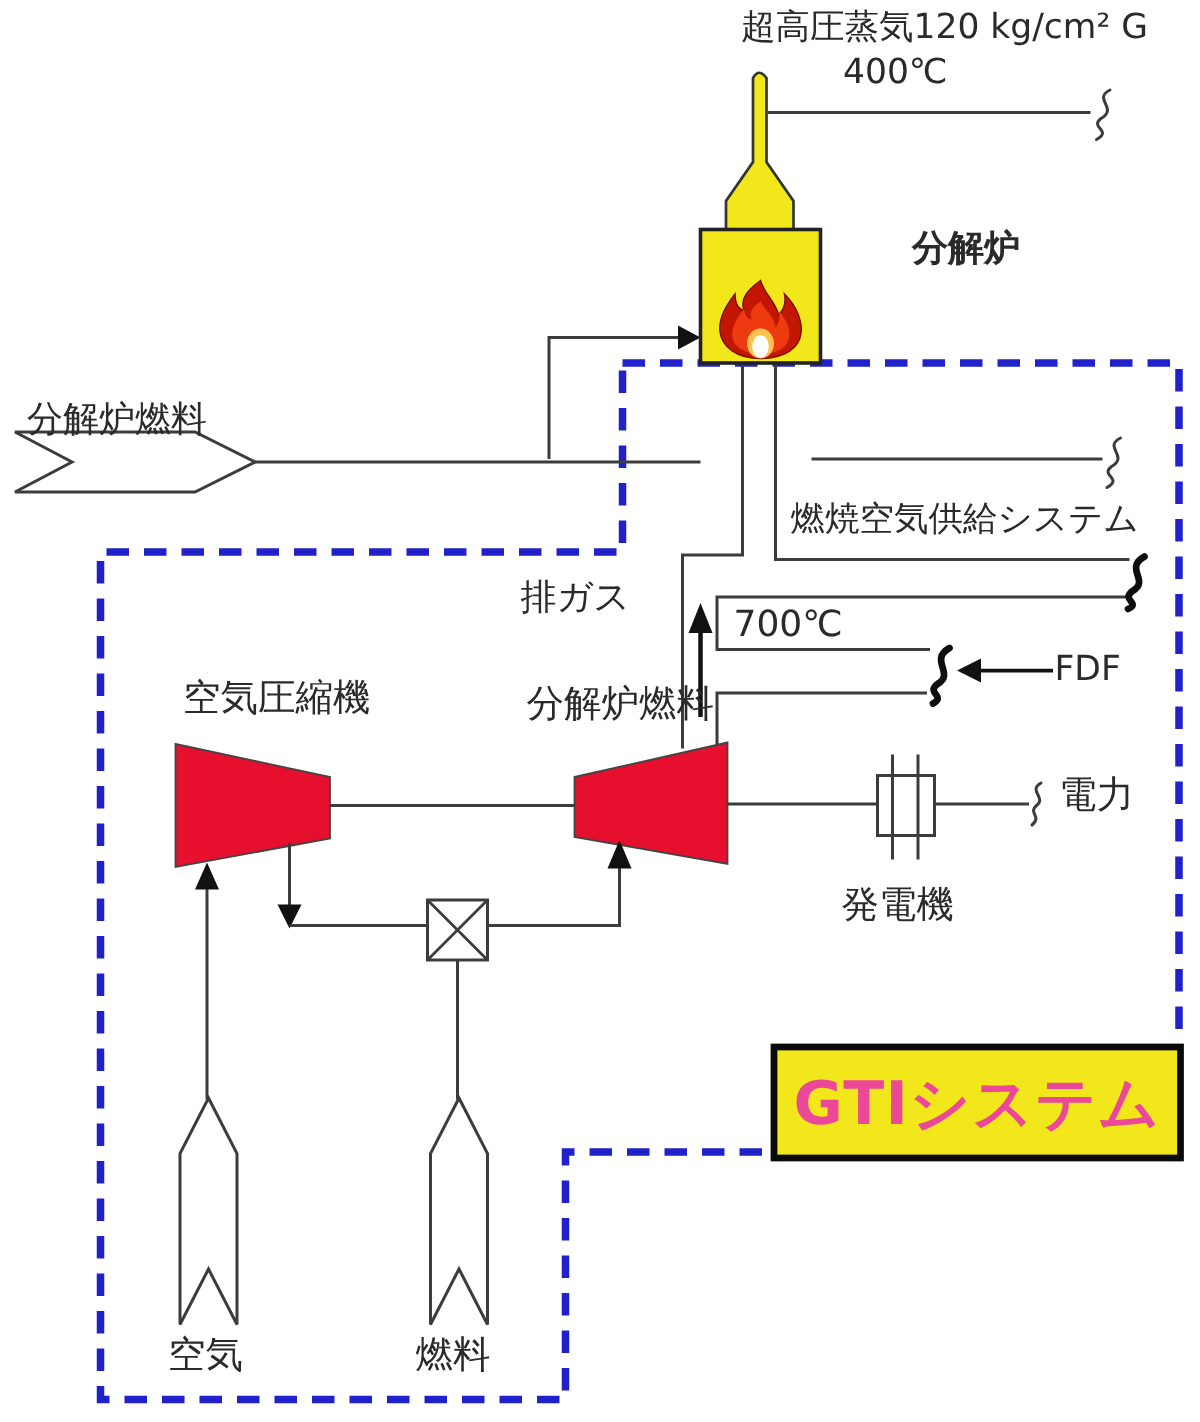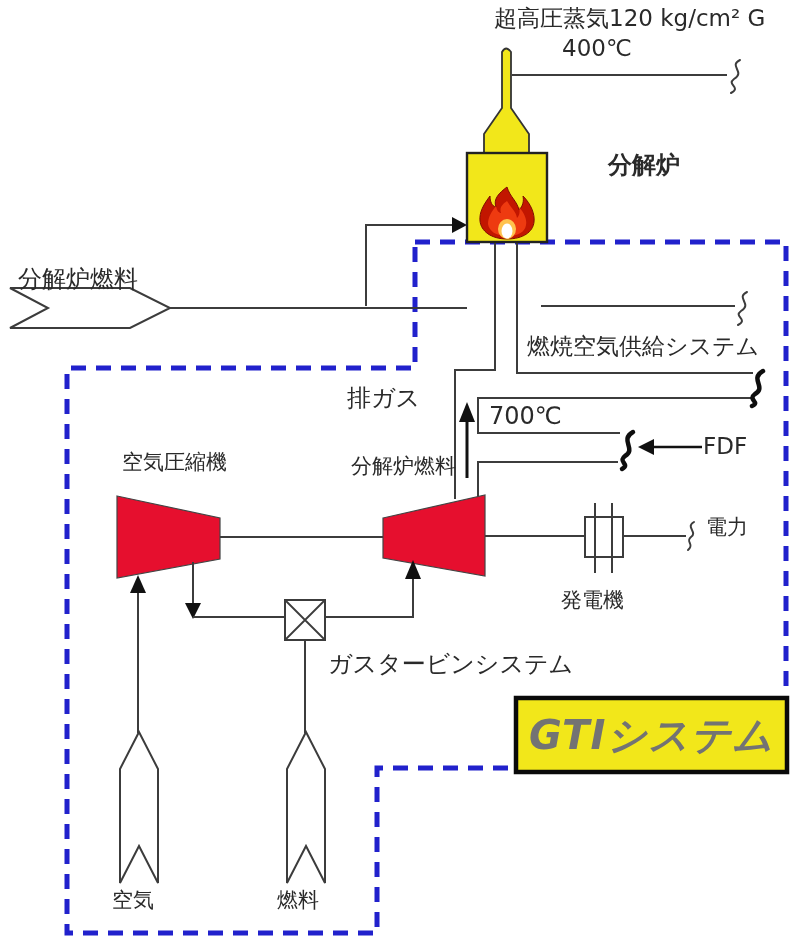--- a/index.html
+++ b/index.html
@@ -1,25 +1,25 @@
 <!DOCTYPE html>
 <html><head>
 <meta charset="utf-8">
 <style>
   html,body{margin:0;padding:0;background:#fff;}
   .stage{
     position:relative;width:800px;height:948px;background:#ffffff;overflow:hidden;
     font-family:"DejaVu Sans",sans-serif;color:#1c1c1c;
   }
   .stage svg{position:absolute;left:0;top:0;}
-  .lbl{position:absolute;white-space:nowrap;line-height:1.1;color:#2a2a2a;} .fs23{font-size:23px;} .fs24{font-size:24px;} .fs25{font-size:21px;}
+  .lbl{position:absolute;white-space:nowrap;line-height:1.1;color:#2a2a2a;} .fs23{font-size:23px;} .fs24{font-size:24px;} .fs25{font-size:25px;}
   .gti-box-label{
     position:absolute;left:516px;top:698px;width:271px;height:74px;
     display:flex;align-items:center;justify-content:center;
-    font-size:40px;font-weight:bold;color:#737373;letter-spacing:1px;font-style:italic;
+    font-size:40px;font-weight:bold;color:#ec4899;letter-spacing:1px;
   }
 </style>
 </head>
 <body>
 
 <div class="stage">
 
   <svg width="800" height="948" viewBox="0 0 800 948">
 
     <path d="M415,242 H786 V768 H377 V933 H67 V368 H415 Z" fill="none" stroke-width="5" stroke-dasharray="15 10" stroke="#2121CC"></path>
@@ -97,18 +97,17 @@
   <div class="lbl fs24" style="left:608px;top:152px;font-weight:bold;">分解炉</div>
   <div class="lbl fs24" style="left:18px;top:254px;margin-top:12px;">分解炉燃料</div>
   <div class="lbl fs23" style="left:527px;top:334px;">燃焼空気供給システム</div>
   <div class="lbl fs24" style="left:347px;top:385px;">排ガス</div>
   <div class="lbl fs24" style="left:489px;top:403px;">700℃</div>
   <div class="lbl fs23" style="left:703px;top:434px;">FDF</div>
   <div class="lbl fs25" style="left:122px;top:451px;">空気圧縮機</div>
   <div class="lbl fs25" style="left:351px;top:455px;">分解炉燃料</div>
   <div class="lbl fs25" style="left:706px;top:516px;">電力</div>
   <div class="lbl fs25" style="left:561px;top:589px;">発電機</div>
-  <div class="lbl fs24" style="left:328px;top:651px;">ガスタービンシステム</div>
   <div class="gti-box-label">GTIシステム</div>
   <div class="lbl fs25" style="left:112px;top:889px;">空気</div>
   <div class="lbl fs25" style="left:277px;top:889px;">燃料</div>
 
 </div>
 
 </body></html>

